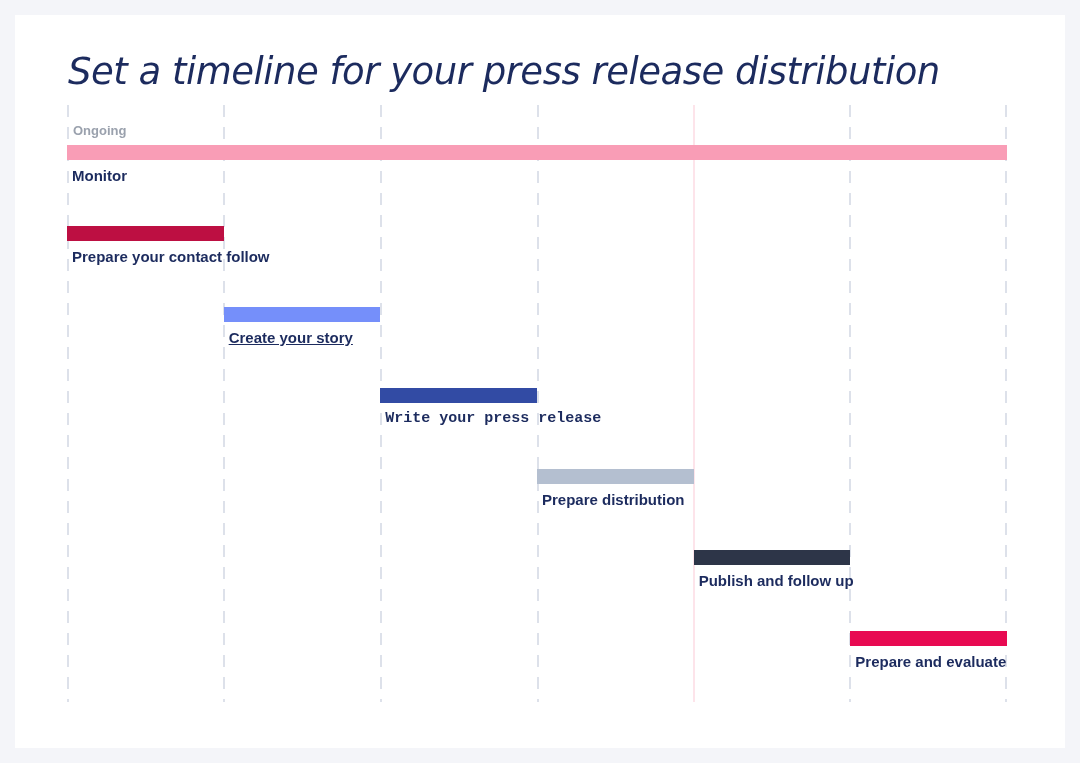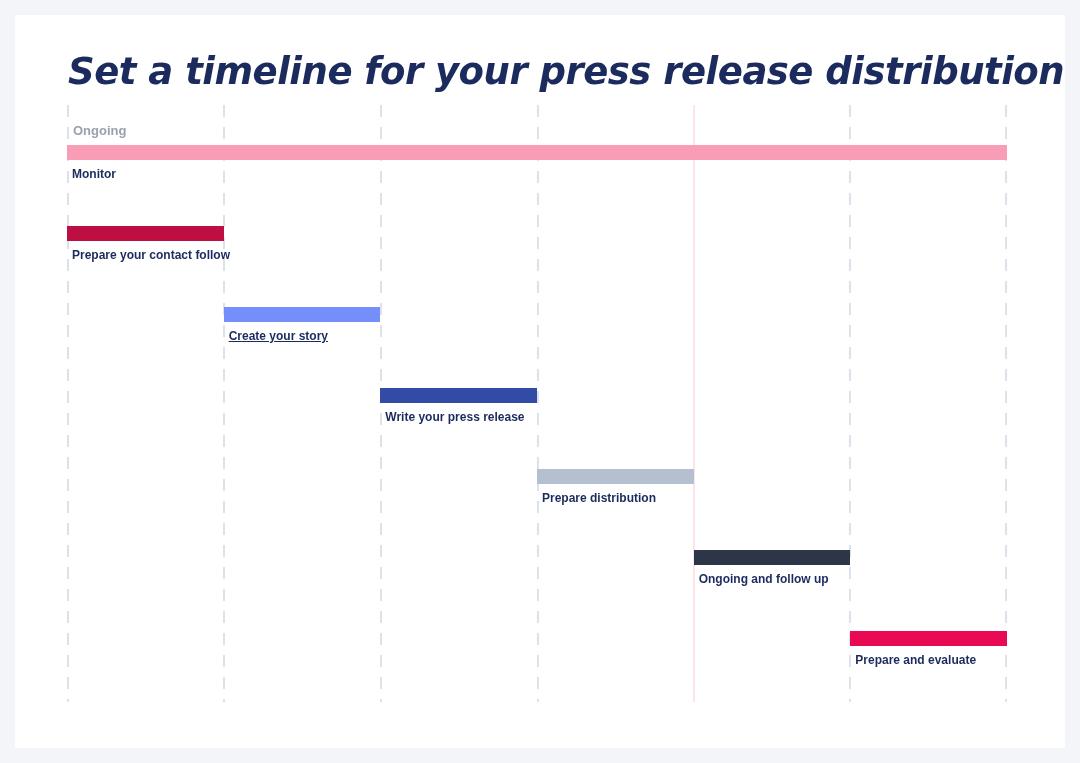--- a/index.html
+++ b/index.html
@@ -1,22 +1,22 @@
 <!DOCTYPE html>
 <html><head>
 <meta charset="utf-8">
 <style>
   html, body { margin:0; padding:0; }
   body { width:1080px; height:763px; background:#f4f5f9; position:relative; overflow:hidden; font-family:"Liberation Sans", sans-serif; }
   .card { position:absolute; left:15px; top:15px; width:1050px; height:733px; background:#ffffff; }
-  .title { position:absolute; left:68px; top:50px; margin:0; font-family:"DejaVu Sans", sans-serif; font-weight:bold; font-style:italic; font-size:37px; letter-spacing:-0.5px; color:#1c2b5e; white-space:nowrap; }
+  .title { position:absolute; left:68px; top:50px; margin:0; font-family:"DejaVu Sans", sans-serif; font-weight:normal; font-style:italic; font-size:37px; letter-spacing:-0.5px; color:#1c2b5e; white-space:nowrap; }
   .gridline { position:absolute; top:105px; height:597px; width:2px; background-image:repeating-linear-gradient(to bottom, #dde1ea 0 12px, transparent 12px 22px); }
   .gridline.current { background:#fde4ea; }
   .bar { position:absolute; height:15px; }
-  .label { position:absolute; font-family:"Liberation Sans", sans-serif; font-weight:bold; font-size:12px; color:#1c2b5e; white-space:nowrap; }
+  .label { position:absolute; font-family:"Liberation Sans", sans-serif; font-weight:bold; font-size:15px; color:#1c2b5e; white-space:nowrap; }
   .ongoing { position:absolute; left:73px; top:123px; font-size:13px; font-weight:bold; color:#9aa1ad; }
 </style>
 </head>
 <body>
 
 <div class="card"></div>
 
 <h1 class="title">Set a timeline for your press release distribution</h1>
 
 <div>
@@ -35,23 +35,23 @@
   <div class="bar" style="left: 67px; width: 940px; top: 145px; background: rgb(249, 157, 182);"></div>
   <div class="label" style="left: 72px; top: 167px;">Monitor</div>
 
   <div class="bar" style="left: 67px; width: 156.667px; top: 226px; background: rgb(189, 15, 66);"></div>
   <div class="label" style="left: 72px; top: 248px;">Prepare your contact follow</div>
 
   <div class="bar" style="left: 223.667px; width: 156.667px; top: 307px; background: rgb(117, 143, 250);"></div>
   <div class="label" style="left: 228.667px; top: 329px; text-decoration: underline;">Create your story</div>
 
   <div class="bar" style="left: 380.333px; width: 156.667px; top: 388px; background: rgb(50, 75, 164);"></div>
-  <div class="label" style="left: 385.333px; top: 410px;">Write your press release</div>
+  <div class="label" style="left: 385.333px; top: 410px; font-family: Liberation Mono, monospace;">Write your press release</div>
 
   <div class="bar" style="left: 537px; width: 156.667px; top: 469px; background: rgb(180, 191, 208);"></div>
   <div class="label" style="left: 542px; top: 491px;">Prepare distribution</div>
 
   <div class="bar" style="left: 693.667px; width: 156.667px; top: 550px; background: rgb(45, 53, 72);"></div>
-  <div class="label" style="left: 698.667px; top: 572px;">Ongoing and follow up</div>
+  <div class="label" style="left: 698.667px; top: 572px;">Publish and follow up</div>
 
   <div class="bar" style="left: 850.333px; width: 156.667px; top: 631px; background: rgb(232, 10, 82);"></div>
   <div class="label" style="left: 855.333px; top: 653px;">Prepare and evaluate</div>
 </div>
 
 </body></html>

